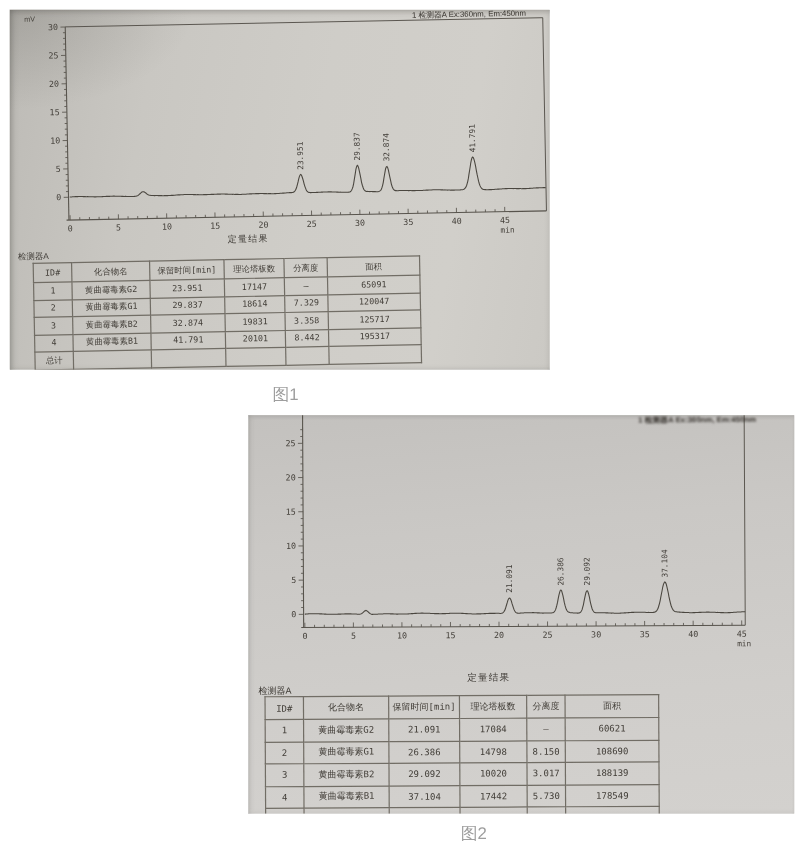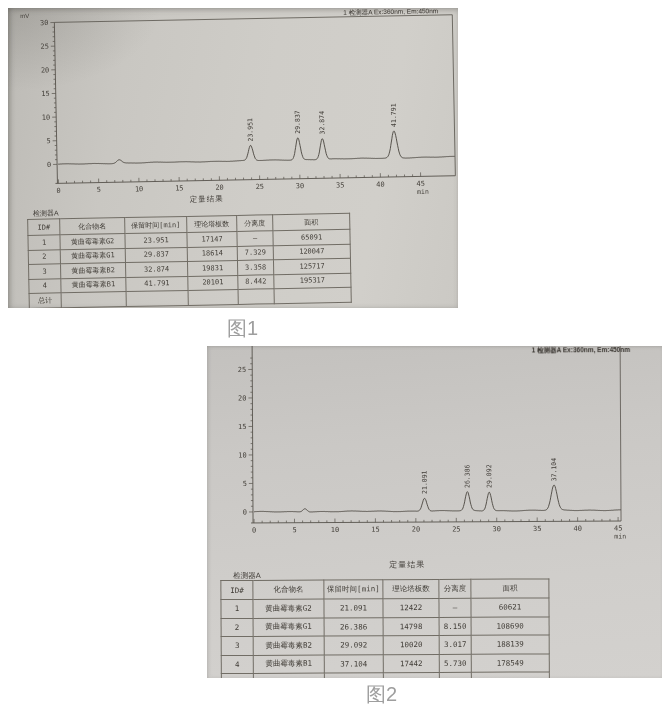--- a/index.html
+++ b/index.html
@@ -18,42 +18,42 @@
   .photo2{
     left:207px;top:346px;width:455px;height:332px;
     background:linear-gradient(175deg,#c3c1be 0%,#cac8c5 30%,#d0cecb 70%,#d3d1ce 100%);
     box-shadow:inset 2px 0 5px -2px rgba(50,48,44,.22), inset 0 2px 4px -2px rgba(50,48,44,.18);
   }
   .tilt{position:absolute;left:0;top:0;right:0;bottom:0;}
   .tilt1{transform:rotate(-1.1deg);transform-origin:50% 50%;}
   .tilt2{transform:rotate(-0.3deg);transform-origin:50% 50%;}
   svg.chart{position:absolute;left:0;top:0;overflow:visible;}
   .tbl-title{position:absolute;text-align:center;color:#3f3b36;letter-spacing:1px;}
-  .tbl-det{position:absolute;color:#3f3b36;margin-left:18px;}
+  .tbl-det{position:absolute;color:#3f3b36;}
   .t1 .tbl-title{left:118px;width:160px;top:186px;font-size:7.5px;}
   .t1 .tbl-det{left:6px;top:197px;font-size:7px;}
   .t2 .tbl-title{left:120px;width:160px;top:213px;font-size:8px;}
   .t2 .tbl-det{left:8px;top:224px;font-size:7.5px;}
   table.quant{
     position:absolute;border-collapse:collapse;table-layout:fixed;
     font-family:"DejaVu Sans Mono","Liberation Mono",monospace;
   }
   table.quant th,table.quant td{
     border:1px solid #716d65;text-align:center;vertical-align:middle;
     font-weight:normal;color:#413d37;padding:0;overflow:hidden;white-space:nowrap;
   }
   .t1 table.quant{left:18px;top:207px;}
   .t1 table.quant th{height:15px;font-size:7px;}
   .t1 table.quant td{height:13.5px;font-size:7px;}
   .t2 table.quant{left:13px;top:233px;}
   .t2 table.quant th{height:18px;font-size:7.5px;}
   .t2 table.quant td{height:17.5px;font-size:7.5px;}
-  .caption{position:absolute;color:#9e9e9e;font-size:20px;line-height:16px;}
+  .caption{position:absolute;color:#9e9e9e;font-size:14px;line-height:16px;}
   .cap1{left:227px;top:320px;}
-  .cap2{left:366px;top:686px;}
+  .cap2{left:384px;top:686px;}
 </style>
 </head>
 <body>
 
 <div class="photo photo1">
   <div class="tilt tilt1 t1">
     <svg id="chart1" class="chart" width="450" height="300" viewBox="0 0 450 300">
         <line x1="49" y1="11" x2="49" y2="172" stroke="#57534c" stroke-width="0.9"></line>
         <line x1="49" y1="11" x2="447" y2="11" stroke="#57534c" stroke-width="0.8"></line>
         <line x1="447" y1="11" x2="447" y2="172" stroke="#57534c" stroke-width="0.8"></line>
@@ -352,21 +352,21 @@
             <th>理论塔板数</th>
             <th>分离度</th>
             <th>面积</th>
           </tr>
         </thead>
         <tbody>
           <tr>
             <td>1</td>
             <td>黄曲霉毒素G2</td>
             <td>21.091</td>
-            <td>12422</td>
+            <td>17084</td>
             <td>—</td>
             <td>60621</td>
           </tr>
           <tr>
             <td>2</td>
             <td>黄曲霉毒素G1</td>
             <td>26.386</td>
             <td>14798</td>
             <td>8.150</td>
             <td>108690</td>

